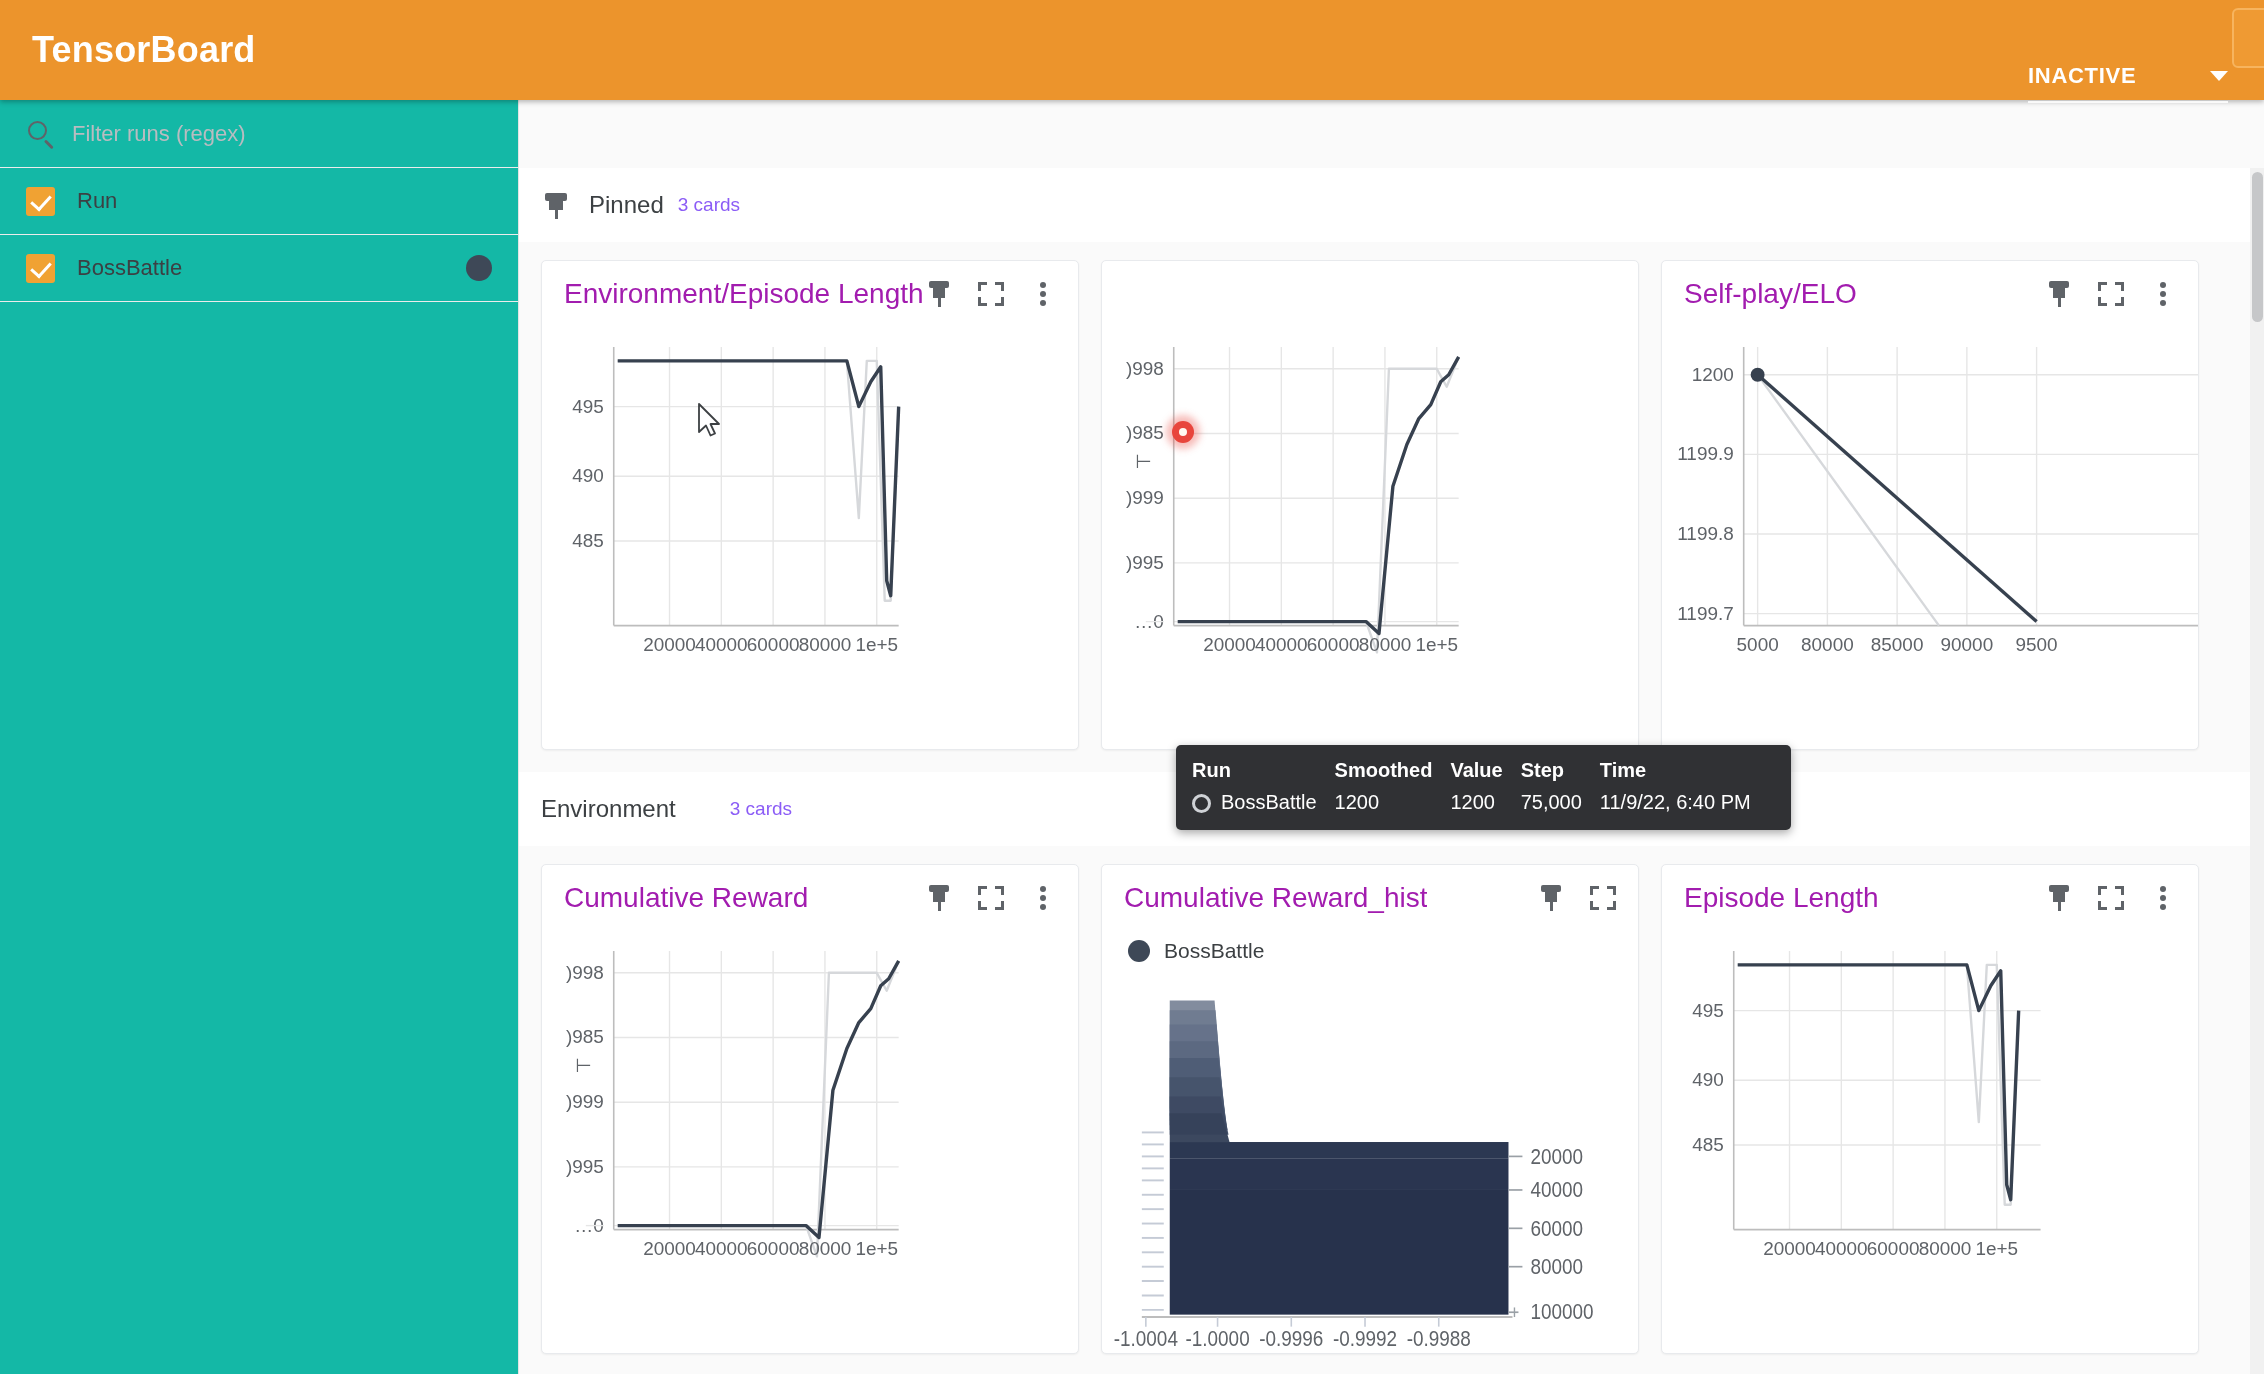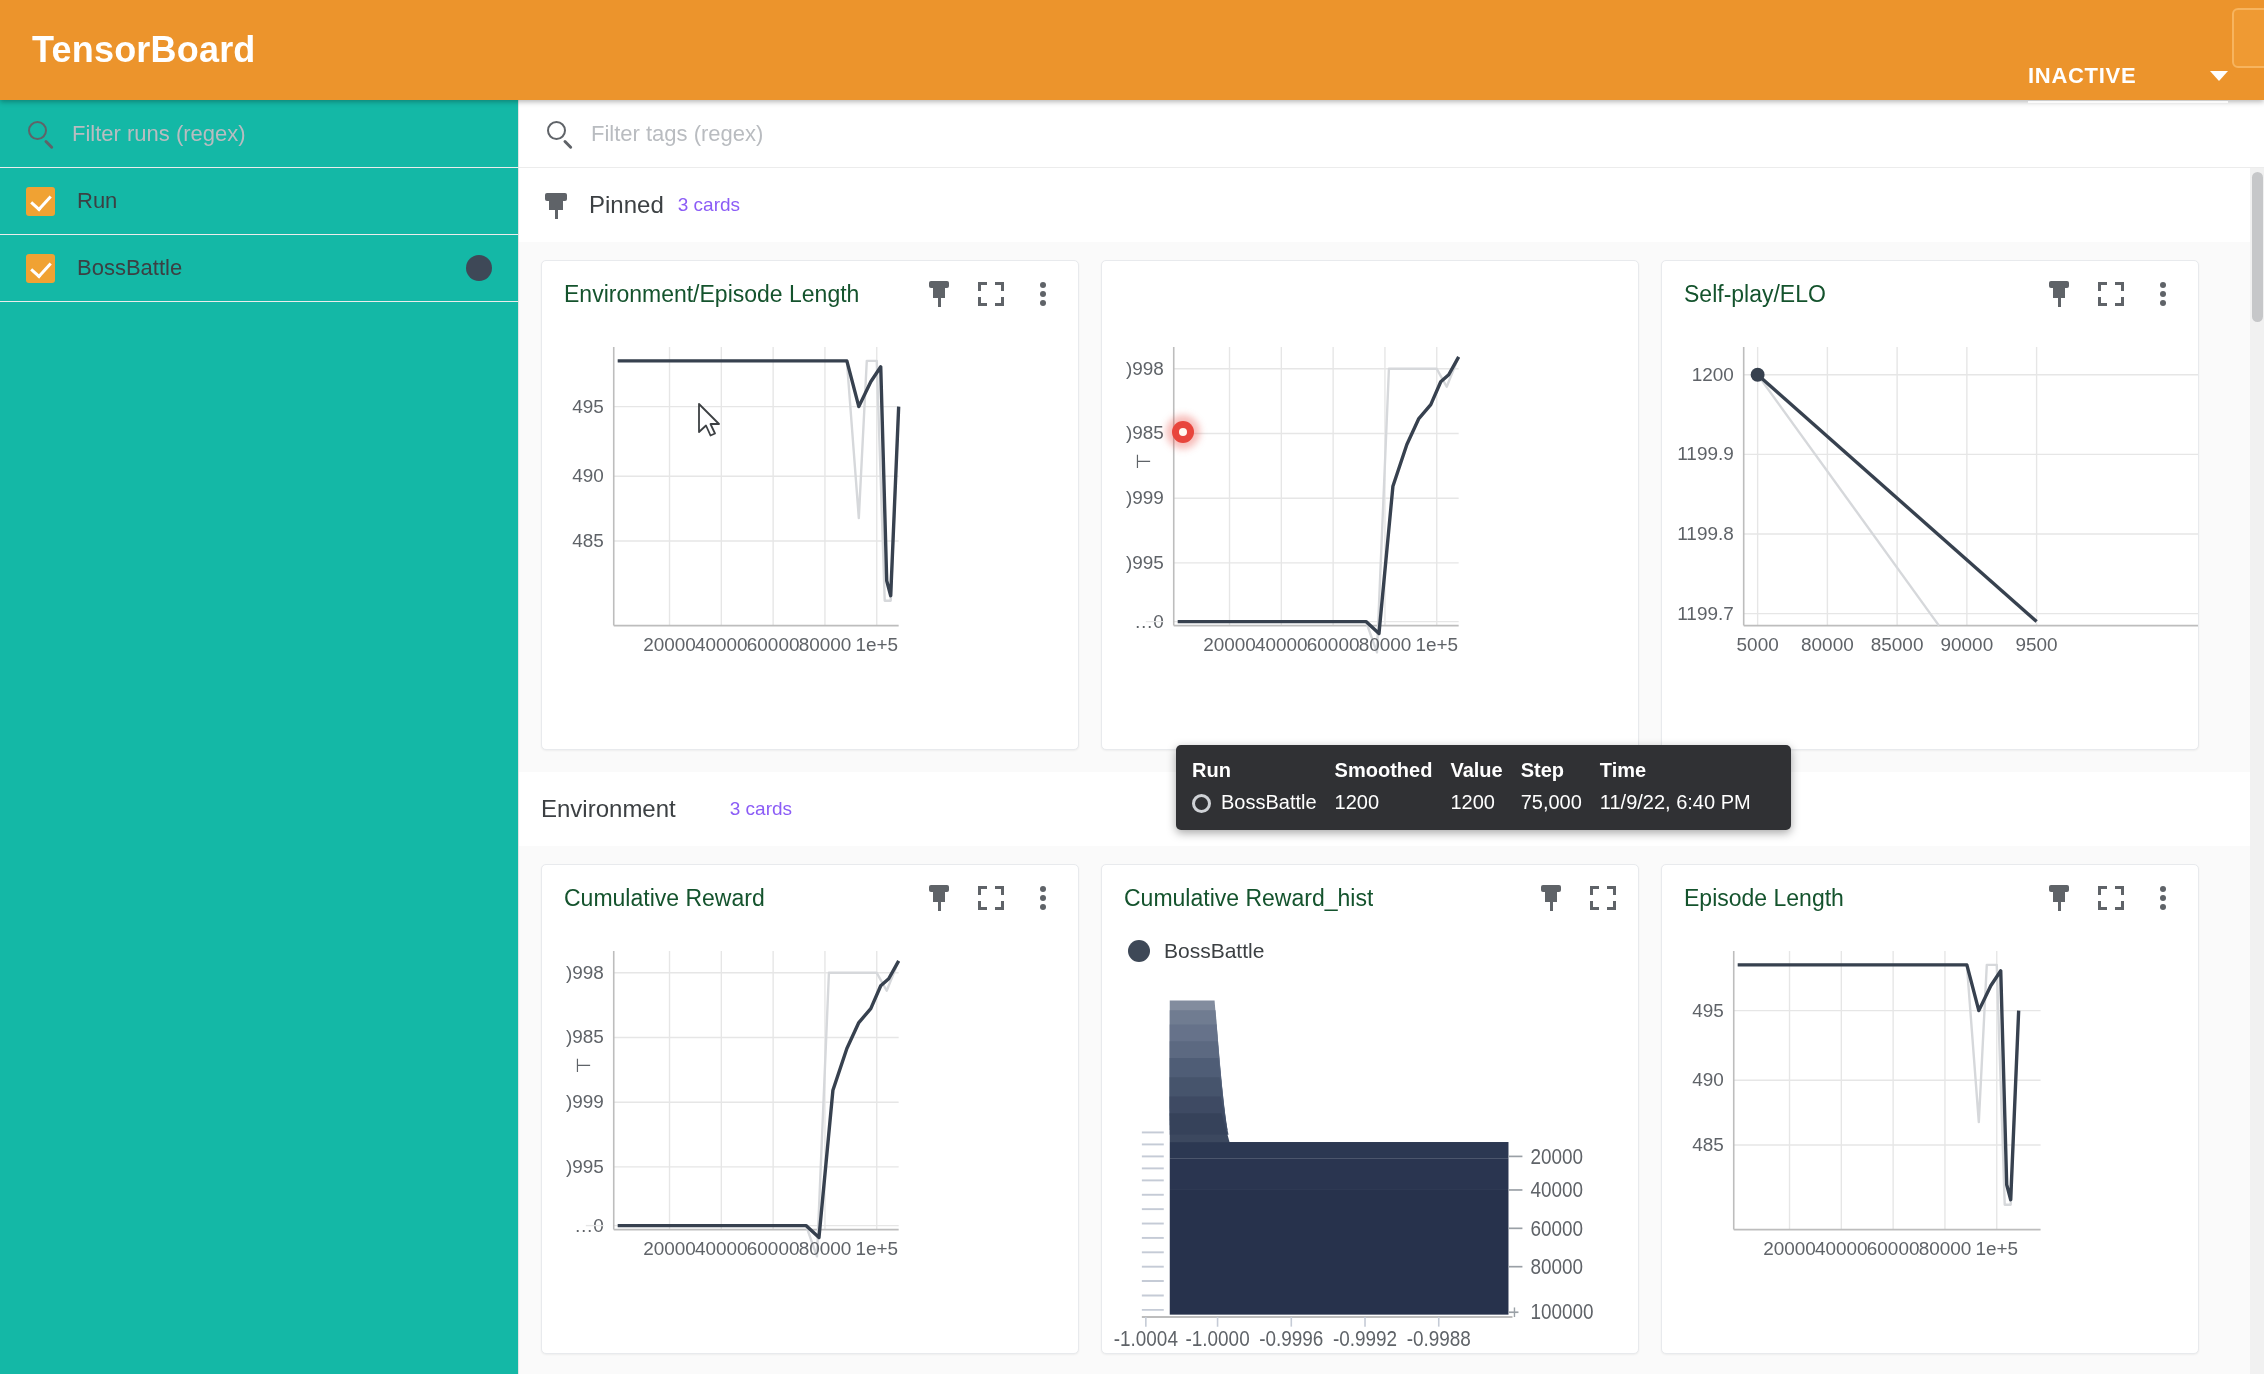--- a/index.html
+++ b/index.html
@@ -150,21 +150,21 @@
   .card {
     width: 538px; height: 490px;
     background: #fff; border: 1px solid #e8eaed; border-radius: 5px;
     position: relative; box-shadow: 0 1px 2px rgba(0,0,0,.05);
     overflow: hidden;
   }
   .card-head {
     display: flex; align-items: center;
     height: 66px; padding: 0 20px 0 22px;
   }
-  .card-title { font-size: 23px; color: #14532d; white-space: nowrap; overflow: hidden; }
+  .card-title { font-size: 28px; color: #a21caf; white-space: nowrap; overflow: hidden; }
   .card-actions { margin-left: auto; display: flex; align-items: center; gap: 22px; }
 
   .ic { width: 30px; height: 30px; position: relative; cursor: pointer; flex: 0 0 30px; }
   .ic.pin .head { position:absolute; left:5px; top:2px; width:20px; height:7px; background:#5f6368; border-radius:2px;}
   .ic.pin .body { position:absolute; left:9px; top:8px; width:12px; height:11px; background:#5f6368;}
   .ic.pin .needle { position:absolute; left:14px; top:18px; width:2.6px; height:10px; background:#5f6368;}
   .ic.expand span { position:absolute; width:9px; height:9px; border:3px solid #5f6368; }
   .ic.expand .tl { left:2px; top:3px; border-right:none; border-bottom:none; }
   .ic.expand .tr { right:2px; top:3px; border-left:none; border-bottom:none; }
   .ic.expand .bl { left:2px; bottom:3px; border-right:none; border-top:none; }
@@ -260,27 +260,20 @@
   </div>
   <div class="run-row">
     <span class="cbx"></span>
     <span class="run-label">BossBattle</span>
     <span class="run-dot"></span>
   </div>
 </div>
 
 <div class="main">
 
-  <div class="tagfilter-row">
-    <span class="search-ico">
-        <i></i>
-        <b></b>
-      </span>
-    <input class="filter-input" value="" placeholder="Filter tags (regex)" style="">
-  </div>
 
   <div class="scroll-area">
 
     <div class="group-head">
       <span class="pin-glyph">
         <span class="head"></span>
           <span class="body"></span>
           <span class="needle"></span>
       </span>
       <span class="group-title">Pinned</span>

